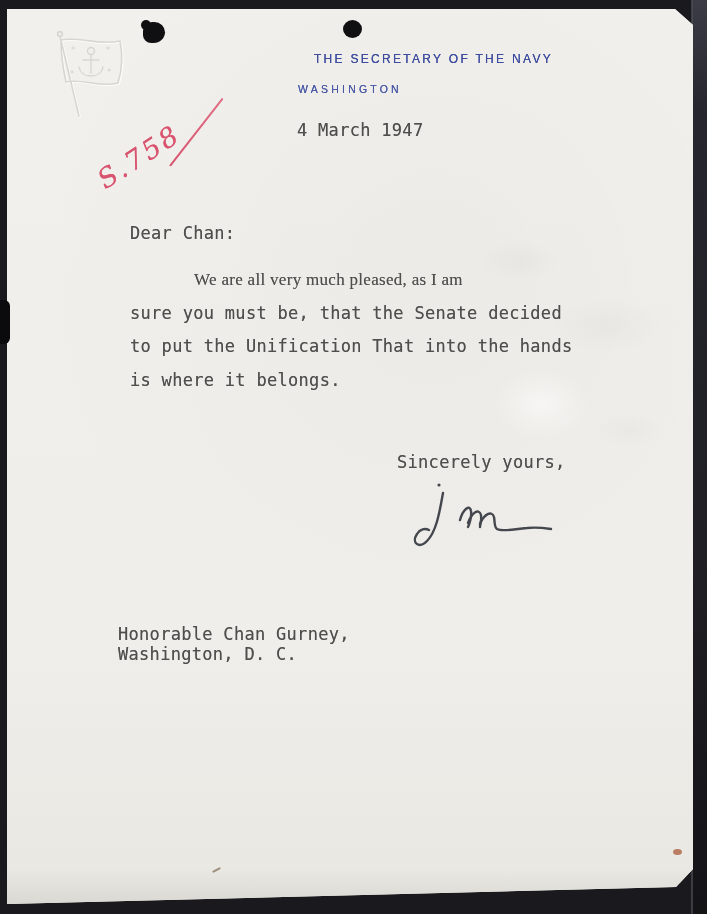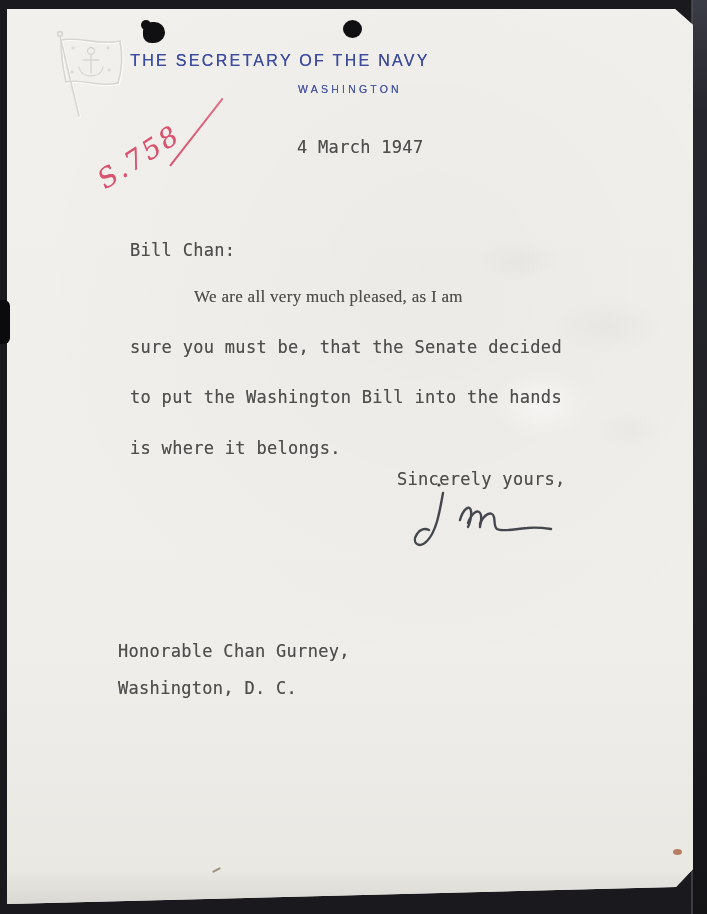--- a/index.html
+++ b/index.html
@@ -30,31 +30,31 @@
       radial-gradient(ellipse 70px 50px at 40% 75%, rgba(255,255,255,.5), transparent 70%),
       radial-gradient(ellipse 50px 25px at 80% 85%, rgba(120,120,110,.04), transparent 70%);}
 
   
   .hole{position:absolute;background:#101012;border-radius:50%;}
   .hole-a{left:136px;top:13px;width:22px;height:21px;border-radius:46% 54% 58% 42%;}
   .hole-a-tail{left:134px;top:11px;width:10px;height:10px;background:#101012;border-radius:50% 50% 0 50%;}
   .hole-b{left:336px;top:11px;width:19px;height:18px;}
 
   
-  .lh-title{position:absolute;left:0;top:43px;width:546px;text-align:center;
-    font-size:16px;letter-spacing:2.3px;color:#3d4c9f;font-weight:400;
+  .lh-title{position:absolute;left:0;top:43px;width:546px;text-align:right;
+    font-size:12px;letter-spacing:2.3px;color:#3d4c9f;font-weight:400;
     text-shadow:0 0 .6px #3d4c9f;}
   .lh-sub{position:absolute;left:0;top:74px;width:686px;text-align:center;
     font-size:10.5px;letter-spacing:3.2px;color:#4a58a6;font-weight:400;
     text-shadow:0 0 .4px #4a58a6;}
 
   
   .tw{font-family:"DejaVu Sans Mono","Liberation Mono",monospace;
     color:#4e4e4c;font-size:17px;letter-spacing:.3px;white-space:pre;
-    text-shadow:0 0 .5px rgba(70,70,68,.55);margin-top:17px;}
+    text-shadow:0 0 .5px rgba(70,70,68,.55);}
   .date{position:absolute;left:290px;top:111px;}
   .salutation{position:absolute;left:123px;top:214px;line-height:20px;}
   .body-block{position:absolute;left:123px;top:254px;}
   .body-block div{line-height:33.5px;height:33.5px;}
   .indent{text-indent:64px;font-family:Liberation Serif, serif;}
   .closing{position:absolute;left:390px;top:443px;line-height:20px;}
   .recipient{position:absolute;left:111px;top:616px;}
   .recipient div{line-height:19.5px;}
 
   
@@ -113,26 +113,26 @@
   <div class="hole hole-b"></div>
 
   <div class="lh-title">THE SECRETARY OF THE NAVY</div>
   <div class="lh-sub">WASHINGTON</div>
 
   <div class="tw date">4 March 1947</div>
 
   <div class="annotation">S.758</div>
   <div class="annotation-tail"></div>
 
-  <div class="tw salutation">Bill Chan:</div>
+  <div class="tw salutation">Dear Chan:</div>
 
   <div class="body-block">
     <div class="tw indent">We are all very much pleased, as I am</div>
     <div class="tw">sure you must be, that the Senate decided</div>
-    <div class="tw">to put the Washington Bill into the hands</div>
+    <div class="tw">to put the Unification That into the hands</div>
     <div class="tw">is where it belongs.</div>
   </div>
 
   <div class="tw closing">Sincerely yours,</div>
 
   <svg class="signature" width="155" height="82" viewBox="0 0 155 82">
     <g fill="none" stroke="#44474e" stroke-width="2.4" stroke-linecap="round">
       <circle cx="31" cy="7" r="1.6" fill="#44474e" stroke="none"></circle>
       <path d="M35,15 C32,31 29,53 19,63 C11,71 3,65 9,56 C12,51 17,50 21,52"></path>
       <path d="M52,42 C55,31 62,26 63,33 C64,39 61,47 60,49"></path>

